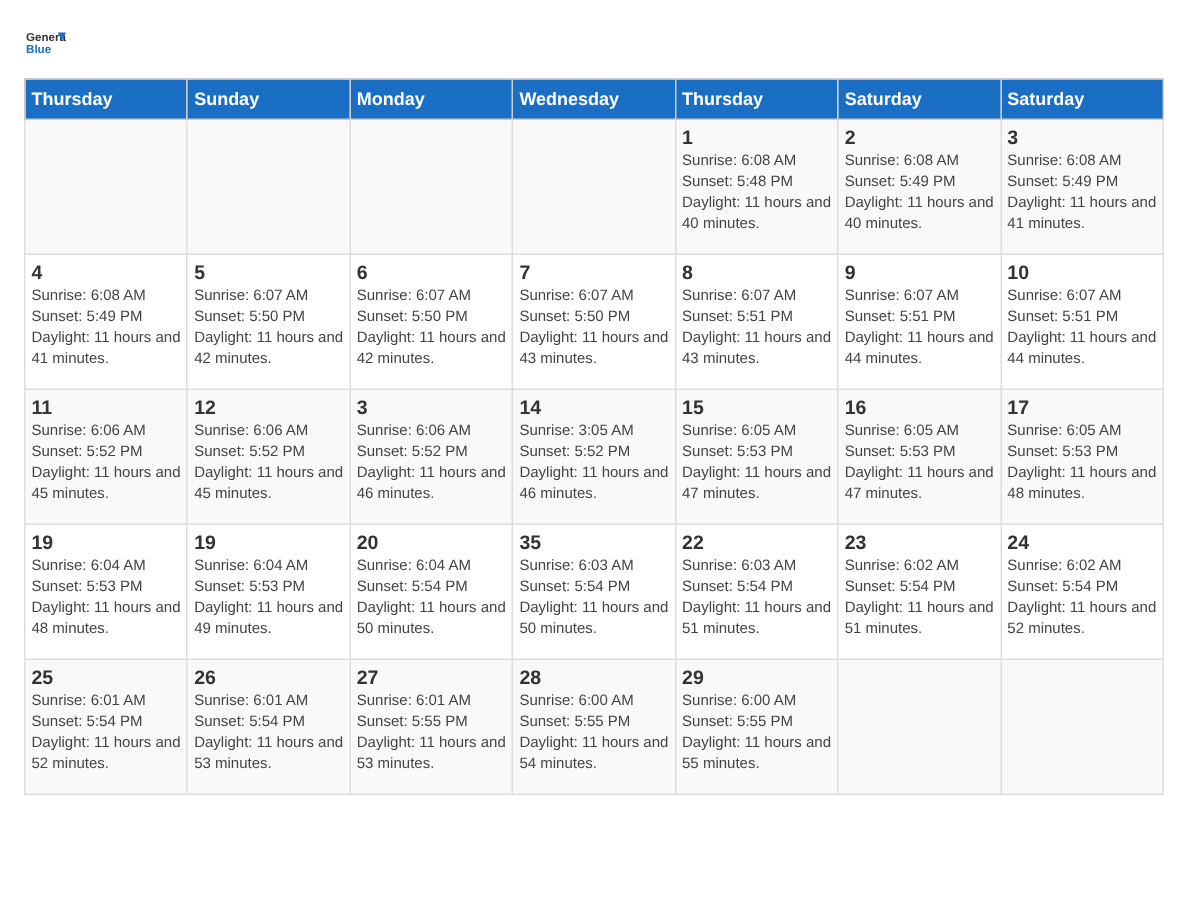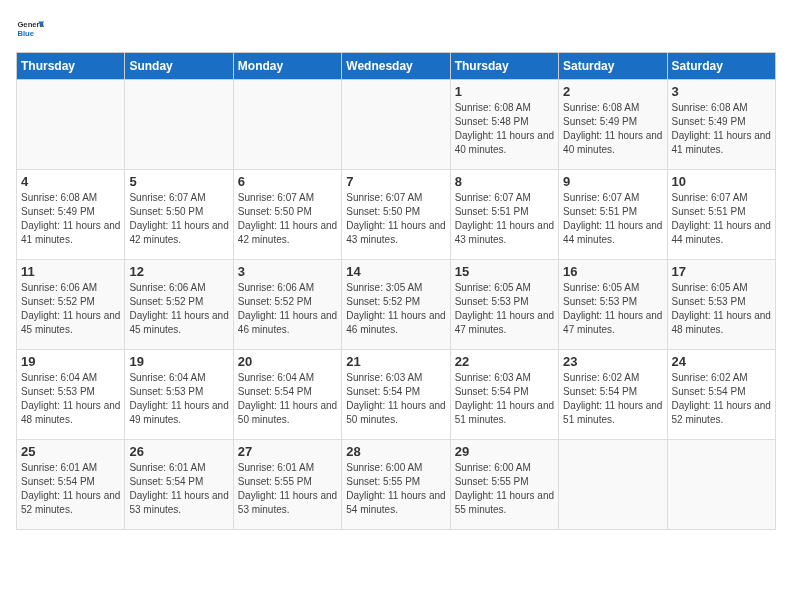--- a/index.html
+++ b/index.html
@@ -231,21 +231,21 @@
 Sunset: 5:53 PM
 Daylight: 11 hours and 49 minutes.</div>
         </td>
         <td>
           <span class="day-num">20</span>
           <div class="day-info">Sunrise: 6:04 AM
 Sunset: 5:54 PM
 Daylight: 11 hours and 50 minutes.</div>
         </td>
         <td>
-          <span class="day-num">21</span>
+          <span class="day-num">35</span>
           <div class="day-info">Sunrise: 6:03 AM
 Sunset: 5:54 PM
 Daylight: 11 hours and 50 minutes.</div>
         </td>
         <td>
           <span class="day-num">22</span>
           <div class="day-info">Sunrise: 6:03 AM
 Sunset: 5:54 PM
 Daylight: 11 hours and 51 minutes.</div>
         </td>

